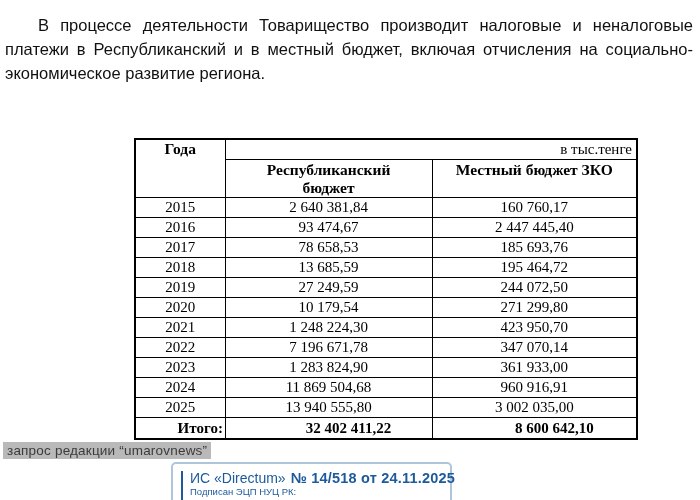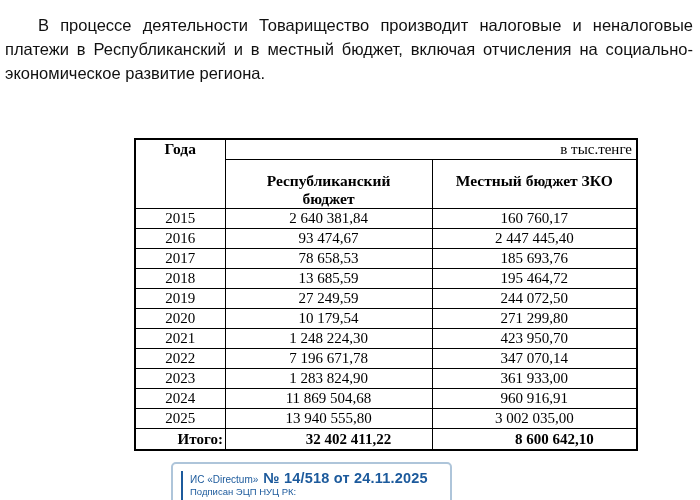--- a/index.html
+++ b/index.html
@@ -58,21 +58,21 @@
     text-align: right !important;
     font-weight: normal;
     padding-right: 4px !important;
   }
   .row-colheads td {
     height: 38px;
     vertical-align: top;
     font-weight: bold;
     font-size: 15.5px;
     line-height: 18px;
-    padding-top: 12px;
+    padding-top: 1px;
   }
   .wrap-narrow { display: inline-block; max-width: 150px; }
   .row-data td { height: 19px; line-height: 19px; }
   .row-total td {
     height: 14px; line-height: 20px;
     font-weight: bold;
     padding-left: 40px;
   }
 
   
@@ -92,21 +92,21 @@
     background: #1c5a9c;
   }
   .stamp-content {
     position: absolute;
     left: 17px; top: 6px;
     color: #1c5a9c;
     font-family: "Liberation Sans", sans-serif;
     white-space: nowrap;
   }
   .stamp-line1 { display: flex; align-items: baseline; }
-  .stamp-sys { font-size: 10px; margin-right: 5px; }
+  .stamp-sys { font-size: 14px; margin-right: 5px; }
   .stamp-num { font-size: 14.5px; font-weight: bold; letter-spacing: 0.2px; }
   .stamp-signed { font-size: 9.5px; }
 
   
   .caption {
     position: absolute;
     left: 3px; top: 442px;
     z-index: 3;
     font-family: "Liberation Sans", sans-serif;
     font-size: 13.5px;
@@ -215,15 +215,16 @@
     <div class="stamp-content">
       <div class="stamp-line1">
         <span class="stamp-sys">ИС «Directum»</span>
         <span class="stamp-num">№ 14/518 от 24.11.2025</span>
       </div>
       <div class="stamp-signed">Подписан ЭЦП НУЦ РК:</div>
     </div>
   </div>
 
   <div class="caption">
+    <div><span class="hl">запрос редакции “umarovnews”</span></div>
   </div>
 
 </div>
 
 </body></html>

